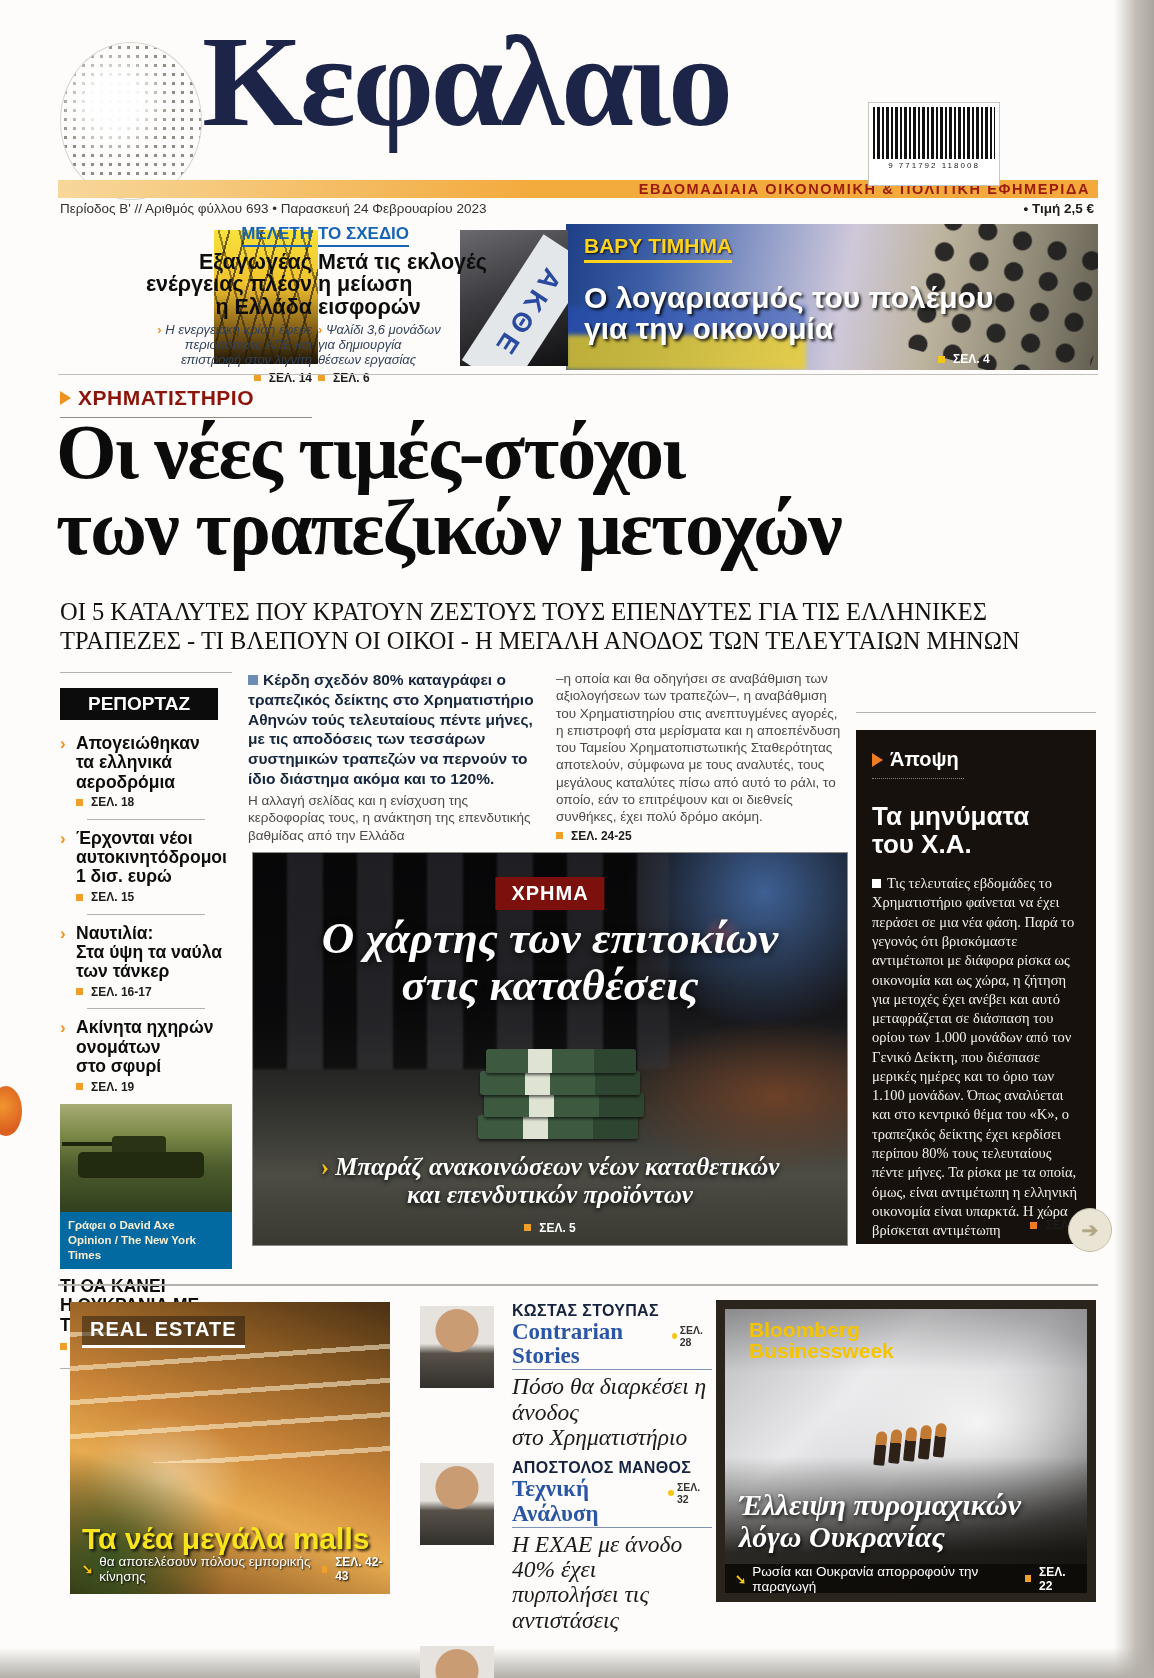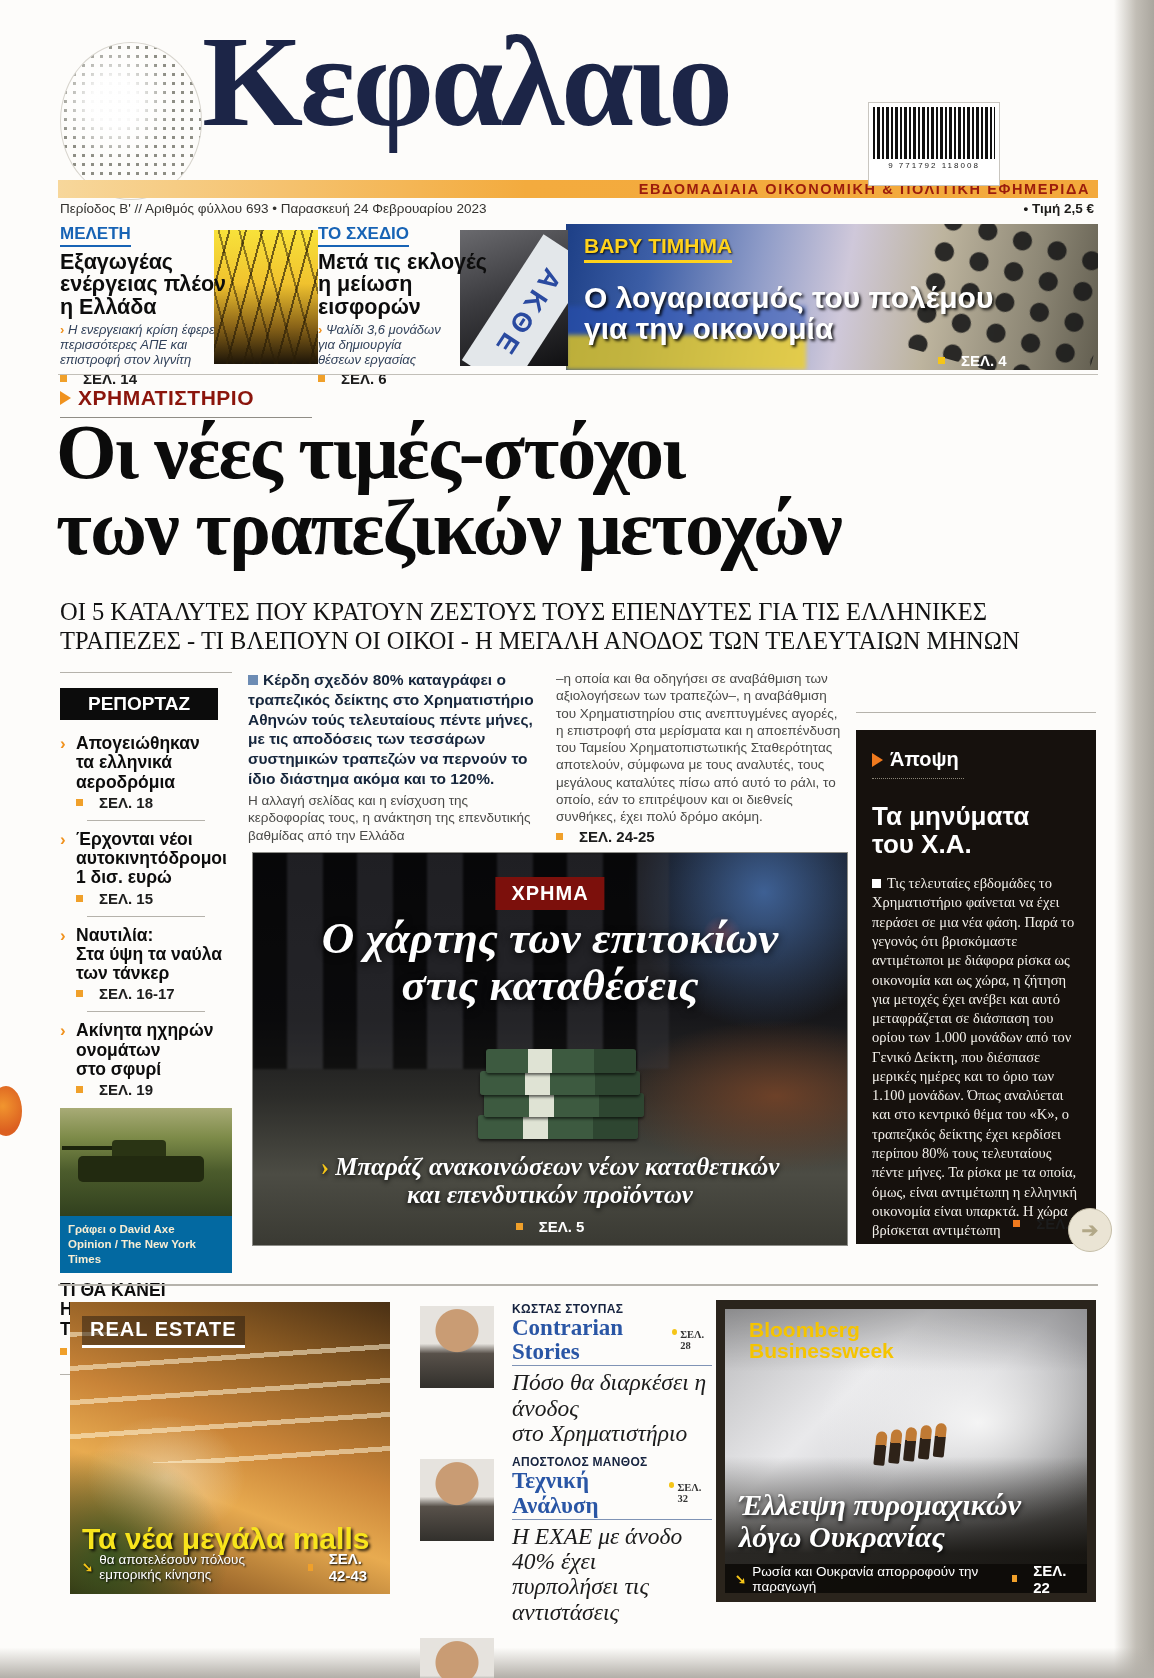--- a/index.html
+++ b/index.html
@@ -27,28 +27,28 @@
   .tagline{font-weight:700;font-size:14.5px;letter-spacing:1.6px;color:#9b1c0c;padding-right:8px;}
   .barcode{left:868px;top:102px;width:122px;height:74px;background:#fff;border:1px solid #c9c6c0;
            display:flex;flex-direction:column;align-items:stretch;padding:4px;}
   .bars{height:52px;background:repeating-linear-gradient(90deg,#101010 0 2px,transparent 2px 4px,#101010 4px 7px,transparent 7px 9px);}
   .bardigits{font-size:8px;letter-spacing:2px;text-align:center;color:#222;padding-top:2px;}
   .issueline{left:60px;top:201px;font-size:13.5px;color:#33322f;}
   .price{right:60px;top:201px;font-size:13.5px;font-weight:700;color:#1d1c1a;}
 
   
   .teaser{top:224px;height:146px;}
-  .t1{left:60px;width:252px;}
+  .t1{left:60px;width:252px;text-align:right;}
   .t2{left:318px;width:242px;}
   .kick-blue{display:inline-block;color:#1763b5;font-weight:800;font-size:17px;
              border-bottom:2.5px solid #1763b5;padding-bottom:1px;margin-bottom:4px;position:relative;z-index:2;}
   .t-title{font-weight:800;font-size:21.5px;line-height:1.04;color:#0d0d0d;position:relative;z-index:2;}
   .t-sub{margin-top:4px;font-style:italic;font-size:13px;line-height:1.16;color:#31415a;position:relative;z-index:2;}
   .t-sub .arr{color:#f0921e;font-style:normal;font-weight:800;}
-  .pageref{display:inline-flex;align-items:center;gap:16px;font-weight:800;font-size:15px;color:#1c1c1c;}
+  .pageref{display:inline-flex;align-items:center;gap:8px;font-weight:800;font-size:12px;color:#1c1c1c;}
   .sq{display:inline-block;width:7px;height:7px;background:#f0a02a;}
   .pylon{right:-6px;top:6px;width:104px;height:134px;z-index:1;
          background:linear-gradient(180deg,#f8e23a 0%,#f0c22e 40%,#8a6418 72%,#1c1408 100%);}
   .pylon:after{content:"";position:absolute;inset:0;
          background:repeating-linear-gradient(105deg,transparent 0 14px,rgba(40,28,6,.65) 14px 16px),
                     repeating-linear-gradient(75deg,transparent 0 18px,rgba(40,28,6,.5) 18px 20px);}
   .signimg{right:-8px;top:6px;width:108px;height:136px;z-index:1;overflow:hidden;
          background:linear-gradient(160deg,#6a6a6e 0%,#3c3c40 45%,#101012 100%);}
   .sign{position:absolute;right:12px;top:8px;width:58px;height:150px;background:#e3e7ea;transform:rotate(33deg);
         display:flex;align-items:center;justify-content:center;}
@@ -173,25 +173,25 @@
   .re-sub .pageref{color:#fff;}
 
   
   .columnists{left:420px;top:1302px;width:292px;}
   .colrow{position:relative;min-height:104px;margin-bottom:9px;}
   .headshot{position:absolute;left:0;top:4px;width:74px;height:82px;background:#eceae6;
      background-image:
        radial-gradient(circle at 50% 30%,#c99c74 0 21px,rgba(0,0,0,0) 22px),
        linear-gradient(180deg,#e6e3de 0 46%,#58514a 58%,#32302c 100%);}
   .coltext{margin-left:92px;}
-  .colname{font-weight:800;font-size:12px;color:#16233f;letter-spacing:.3px;}
+  .colname{font-weight:800;font-size:16px;color:#16233f;letter-spacing:.3px;}
   .coltitlerow{display:flex;justify-content:space-between;align-items:baseline;
                border-bottom:1.5px solid #7f93b5;padding-bottom:1px;}
   .coltitle{font-family:"Liberation Serif",serif;font-weight:700;font-size:23px;color:#2a56a5;line-height:1.05;}
-  .colpage{display:inline-flex;align-items:flex-start;gap:3px;font-weight:800;font-size:10.5px;color:#333;font-family:Liberation Serif, serif;}
+  .colpage{display:inline-flex;align-items:center;gap:3px;font-weight:800;font-size:10.5px;color:#333;}
   .dot{display:inline-block;width:6px;height:6px;border-radius:50%;background:#f5c518;}
   .colhead{margin-top:4px;font-family:"Liberation Serif",serif;font-style:italic;font-size:23.5px;
            line-height:1.08;color:#1c1c1c;}
 
   
   .bloom{left:716px;top:1300px;width:380px;height:302px;box-sizing:border-box;border:9px solid #2a241c;
      overflow:hidden;
      background:
        radial-gradient(ellipse at 70% 40%,rgba(250,250,250,.9) 0%,rgba(250,250,250,0) 45%),
        linear-gradient(135deg,#b9b9bb 0%,#e9e9eb 32%,#cfcfd2 52%,#8e8e90 72%,#3a3834 100%);}

